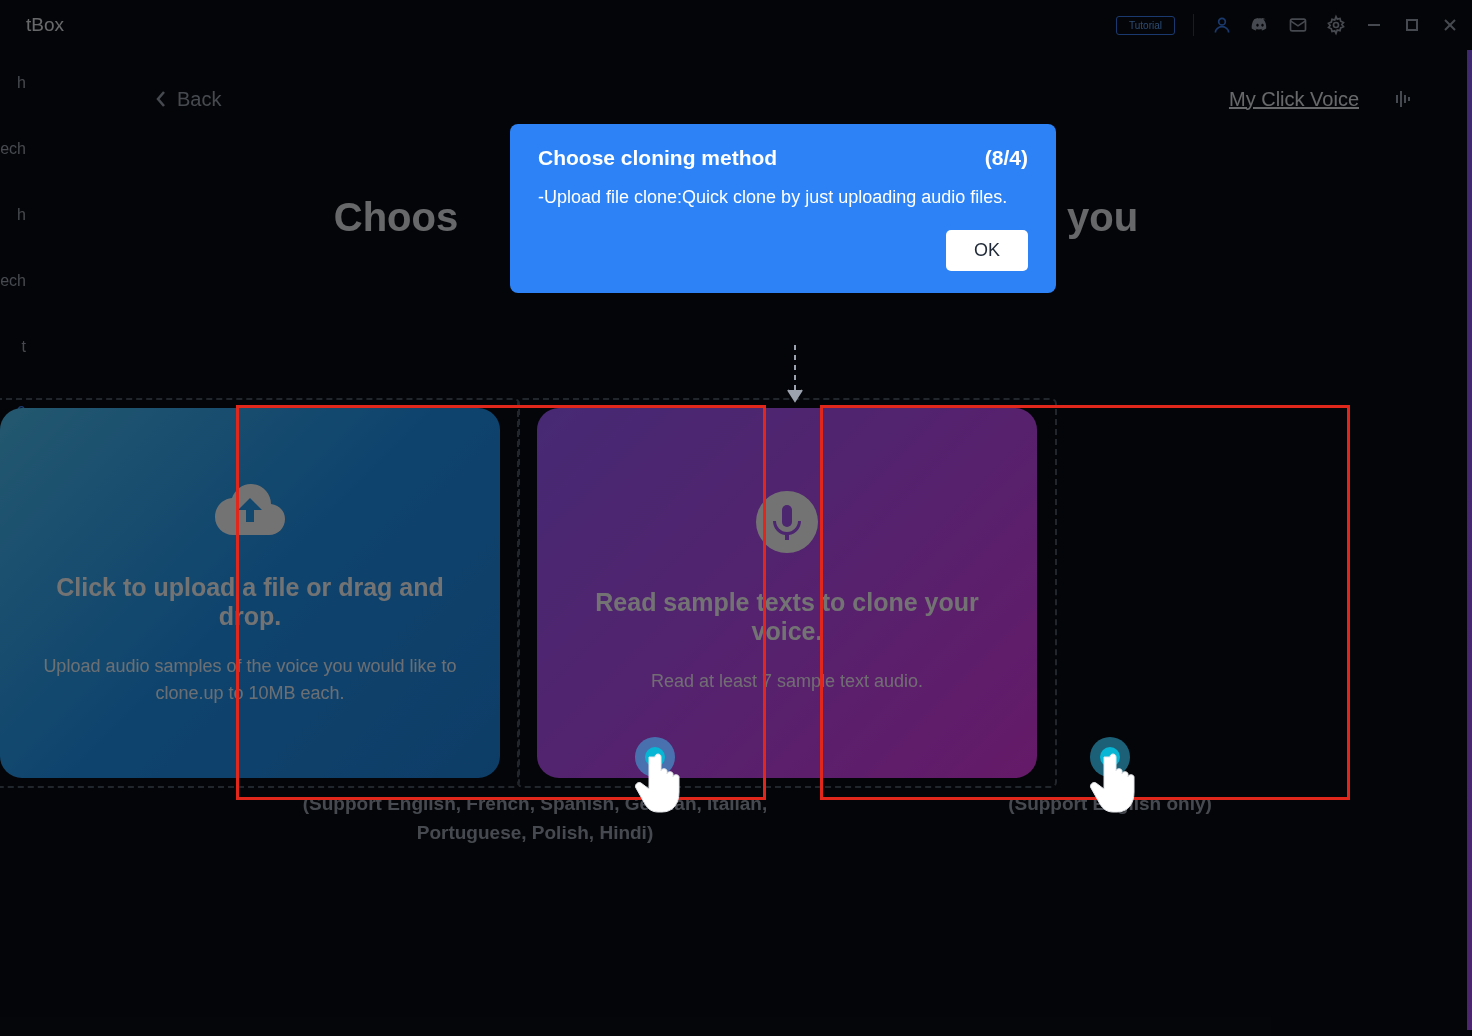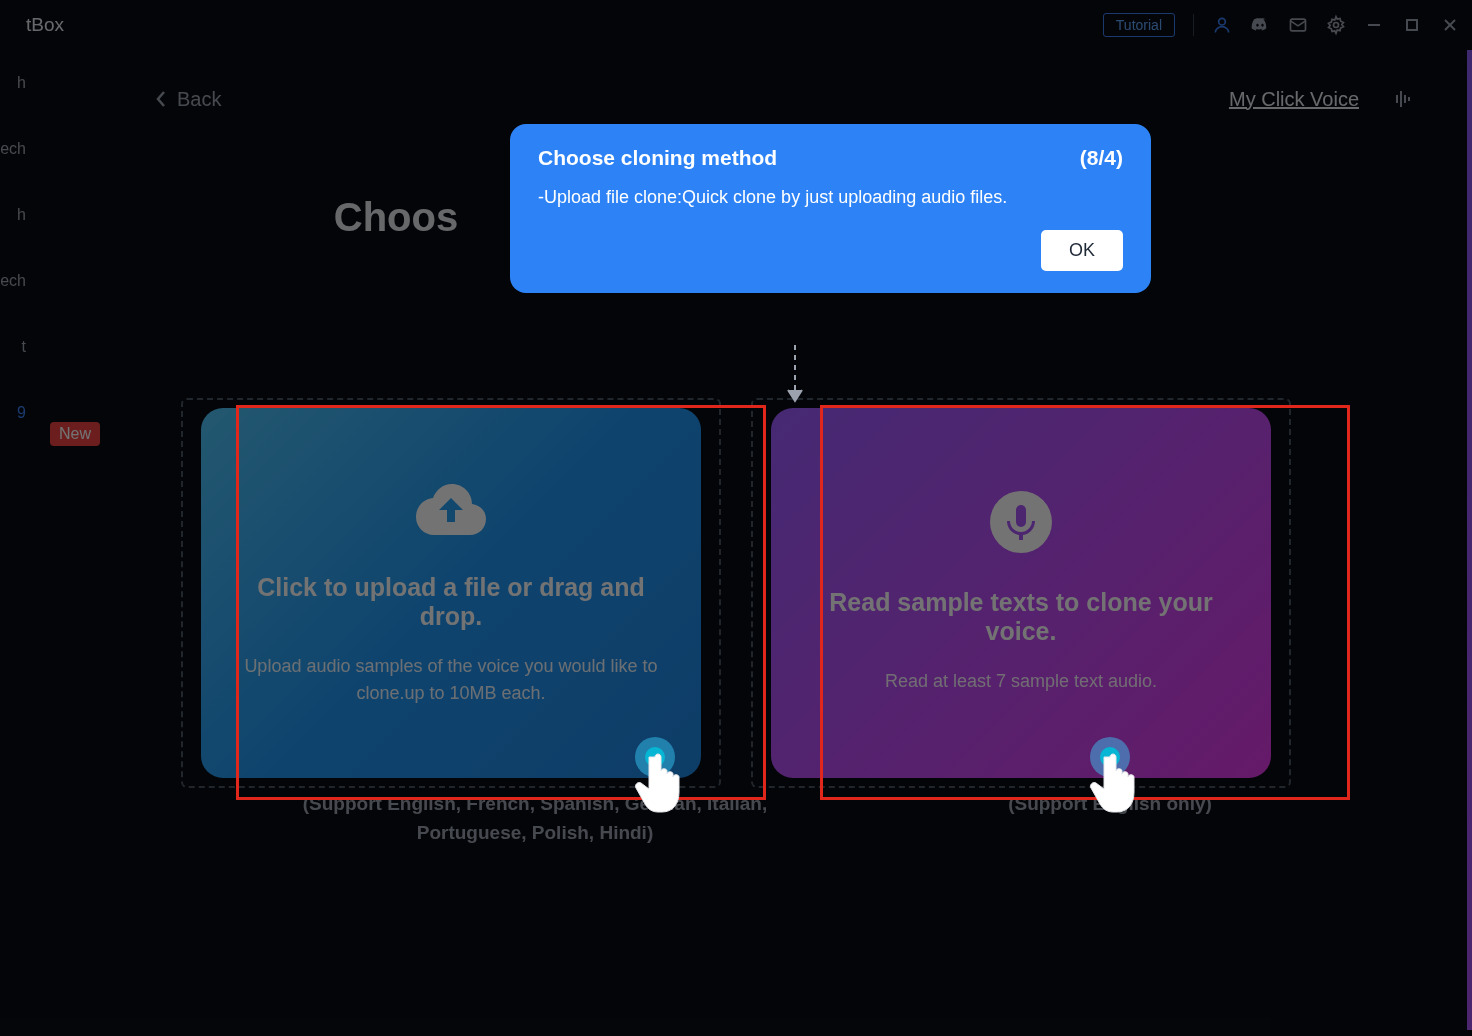--- a/index.html
+++ b/index.html
@@ -53,21 +53,21 @@
     .titlebar-right {
       display: flex;
       align-items: center;
       gap: 18px;
     }
     .tutorial-btn {
       border: 1px solid #3b82f6;
       color: #60a5fa;
       background: transparent;
       padding: 3px 12px;
-      font-size: 14px;
+      font-size: 10px;
       border-radius: 3px;
       cursor: pointer;
     }
     .titlebar-sep {
       width: 1px;
       height: 22px;
       background: #374151;
     }
     .titlebar-icon {
       width: 20px;
@@ -172,22 +172,21 @@
       z-index: 3;
     }
     
     
     .cards-row {
       position: absolute;
       top: 408px;
       left: 0;
       right: 0;
       display: flex;
-      justify-content: center;
-      gap: 70px;
+      gap: 37px;
       z-index: 4;
     }
     .card-wrap {
       position: relative;
     }
     .dashed-border {
       position: absolute;
       left: -20px;
       top: -10px;
       right: -20px;
@@ -258,23 +257,23 @@
       pointer-events: none;
     }
     .hand-cursor.left { left: 630px; top: 735px; }
     .hand-cursor.right { left: 1085px; top: 735px; }
     
     
     .tutorial-popup {
       position: absolute;
       left: 510px;
       top: 124px;
-      width: 641px;
+      width: 546px;
       background: #2d83f5;
-      border-radius: 16px;
+      border-radius: 8px;
       padding: 22px 28px;
       z-index: 30;
       color: #fff;
     }
     .tutorial-head {
       display: flex;
       justify-content: space-between;
       align-items: center;
       margin-bottom: 14px;
     }

